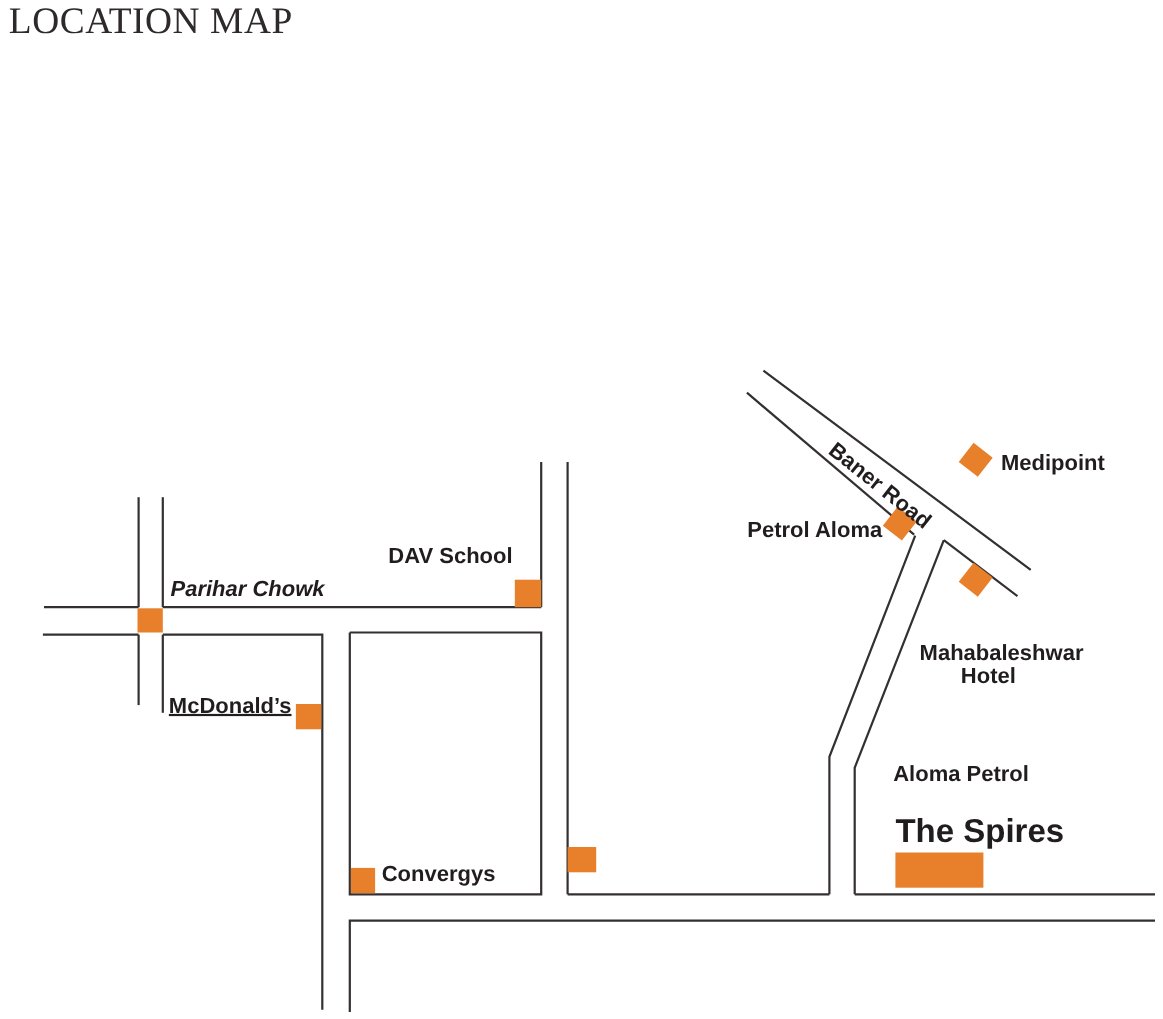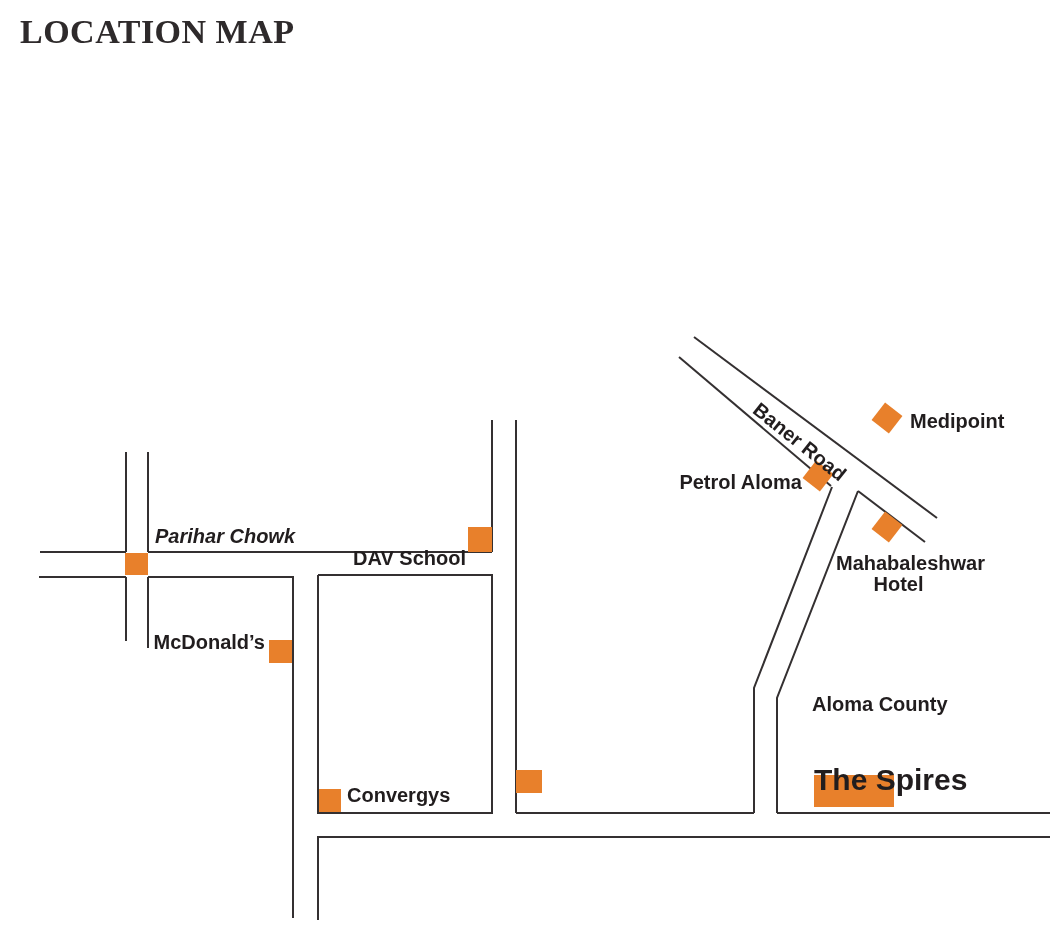--- a/index.html
+++ b/index.html
@@ -8,23 +8,23 @@
     width: 1057px;
     height: 926px;
     background: var(--bg, #ffffff);
     overflow: hidden;
     font-family: "Liberation Sans", sans-serif;
   }
   #page-title {
     position: absolute;
     left: 8px;
     top: 2px;
-    margin: 12px;
+    margin: 0;
     font-family: "Liberation Serif", serif;
-    font-weight: 700;
+    font-weight: 400;
     font-size: 34px;
     line-height: 36px;
     letter-spacing: 0.5px;
     color: var(--title, #2e2a2b);
     white-space: nowrap;
   }
   #roads-svg {
     position: absolute;
     left: 0; top: 0;
     width: 1057px;
@@ -78,23 +78,23 @@
 <div class="marker" style="left: 125px; top: 553px; width: 23px; height: 22px;"></div>
     <div class="marker" style="left: 269px; top: 640px; width: 23px; height: 23px;"></div>
     <div class="marker" style="left: 468px; top: 527px; width: 24px; height: 25px;"></div>
     <div class="marker" style="left: 319px; top: 789px; width: 22px; height: 23px;"></div>
     <div class="marker" style="left: 516px; top: 770px; width: 26px; height: 23px;"></div>
     <div class="marker" style="left: 814px; top: 775px; width: 80px; height: 32px;"></div>
     <div class="marker" style="left: 876px; top: 407px; width: 22px; height: 22px; transform: rotate(38deg); transform-origin: center center;"></div>
     <div class="marker" style="left: 807px; top: 465px; width: 22px; height: 22px; transform: rotate(38deg); transform-origin: center center;"></div>
     <div class="marker" style="left: 876px; top: 516px; width: 22px; height: 22px; transform: rotate(38deg); transform-origin: center center;"></div>
     <div class="map-label" style="top: 526px; font-size: 20px; line-height: 21px; left: 155px; font-style: italic;">Parihar Chowk</div>
-    <div class="map-label" style="top: 548px; font-size: 20px; line-height: 21px; right: 591px; text-align: right;">DAV School</div>
-    <div class="map-label" style="top: 632px; font-size: 20px; line-height: 21px; right: 792px; text-align: right;">McDonald’s</div>
+    <div class="map-label" style="top: 496px; font-size: 20px; line-height: 21px; right: 591px; text-align: right;">DAV School</div>
+    <div class="map-label" style="top: 632px; font-size: 20px; line-height: 21px; right: 792px; text-align: right; text-decoration: underline;">McDonald’s</div>
     <div class="map-label" style="top: 785px; font-size: 20px; line-height: 21px; left: 347px;">Convergys</div>
     <div class="map-label" style="top: 411px; font-size: 20px; line-height: 21px; left: 910px;">Medipoint</div>
     <div class="map-label" style="top: 472px; font-size: 20px; line-height: 21px; right: 255px; text-align: right;">Petrol Aloma</div>
-    <div class="map-label" style="top: 553px; font-size: 20px; line-height: 21px; left: 836px; width: 125px; text-align: center;">Mahabaleshwar
+    <div class="map-label" style="top: 584px; font-size: 20px; line-height: 21px; left: 836px; width: 125px; text-align: center;">Mahabaleshwar
 Hotel</div>
-    <div class="map-label" style="top: 694px; font-size: 20px; line-height: 21px; left: 812px;">Aloma County</div>
-    <div class="map-label" style="top: 764px; font-size: 30px; line-height: 31px; left: 814px;">The Spires</div>
+    <div class="map-label" style="top: 694px; font-size: 20px; line-height: 21px; left: 812px;">Aloma Petrol</div>
+    <div class="map-label" style="top: 740px; font-size: 30px; line-height: 31px; left: 814px;">The Spires</div>
     <div class="map-label" style="top: 399px; font-size: 20px; line-height: 21px; left: 762px; transform: rotate(38.5deg); transform-origin: 0px 0px; white-space: nowrap;">Baner Road</div>
   </div>
 
 </body></html>

